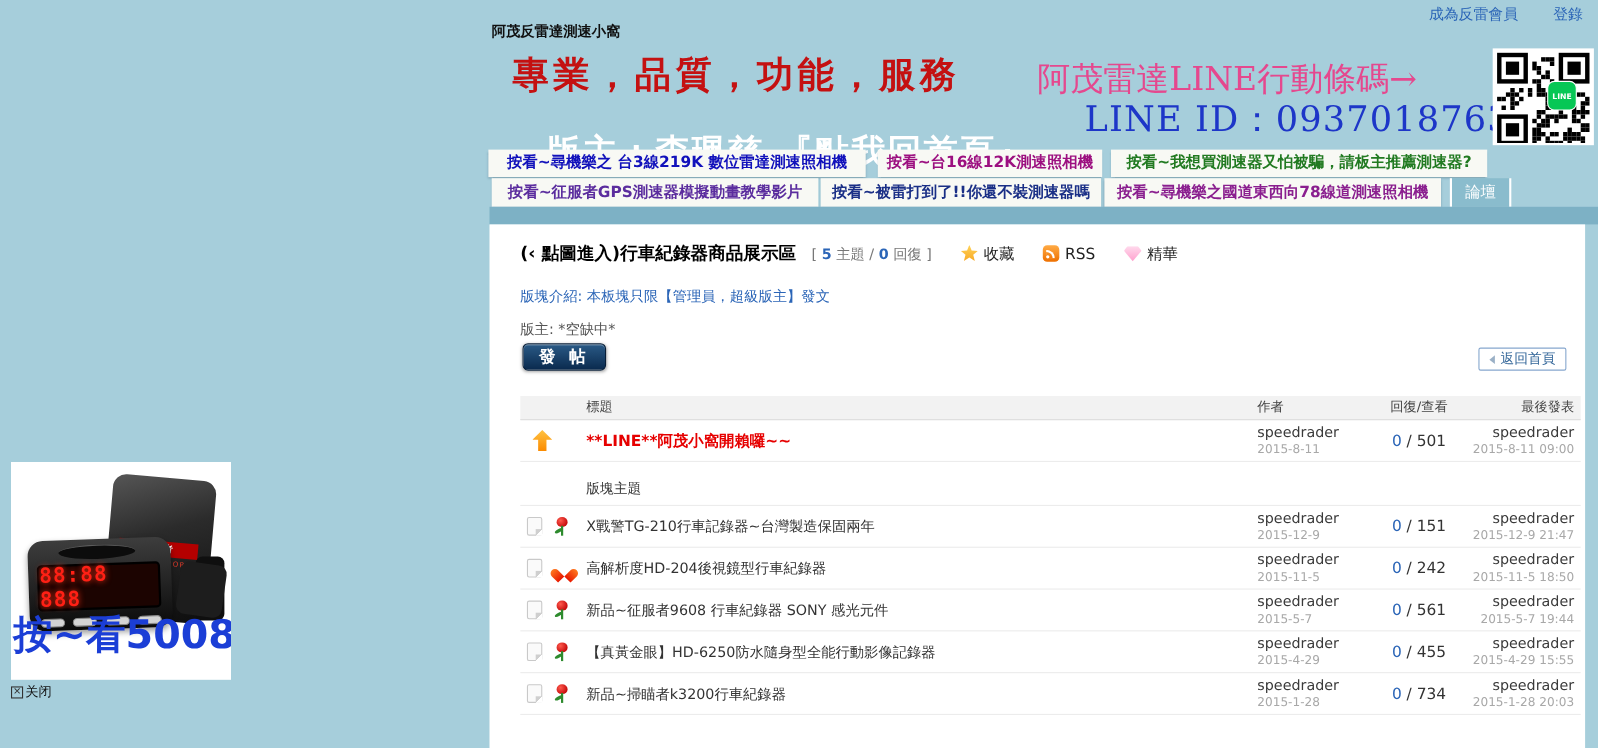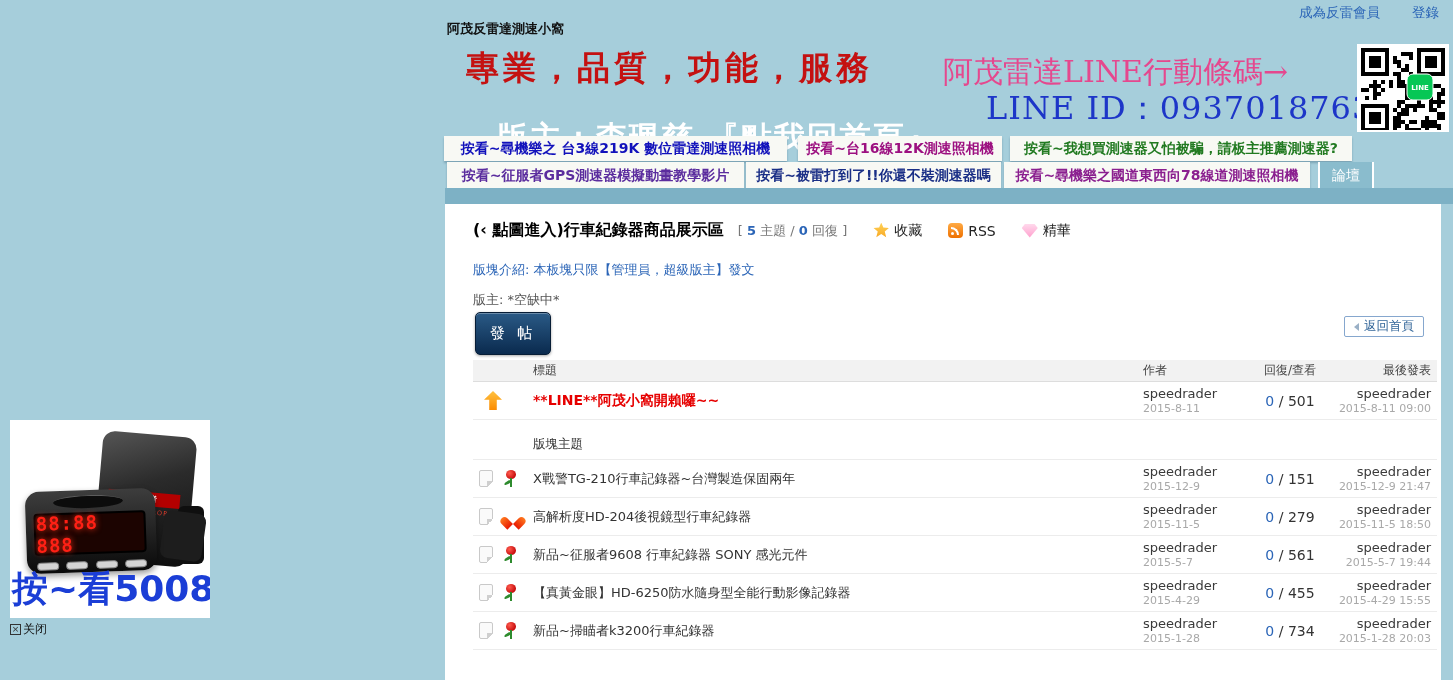--- a/index.html
+++ b/index.html
@@ -41,21 +41,21 @@
 
   .forum-head { position:absolute; left:28px; top:16px; display:flex; align-items:center; font-size:16px; }
   .forum-head .title { font-weight:bold; color:#000; }
   .stats { margin-left:14px; font-size:13px; color:#777; }
   .stats b { color:#2b65b7; font-weight:bold; }
   .action { display:flex; align-items:center; gap:5px; margin-left:26px; font-size:14px; color:#222; cursor:pointer; }
 
   .intro { position:absolute; left:28px; top:57px; font-size:13px; color:#2b65b7; }
   .mod   { position:absolute; left:28px; top:87px; font-size:13px; color:#555; }
 
-  .post-btn { position:absolute; left:30px; top:108px; padding:11px 14px; font-size:15px; font-weight:normal;
+  .post-btn { position:absolute; left:30px; top:108px; padding:2px 14px; font-size:15px; font-weight:bold;
               letter-spacing:4px; color:#fff; background:linear-gradient(#2a5a86,#0a2a4e);
               border:1px solid #071d36; border-radius:5px; cursor:pointer;
               box-shadow:inset 0 1px 0 rgba(255,255,255,.3), 0 1px 3px rgba(0,0,0,.35); }
   .back-btn { position:absolute; left:899px; top:112px; width:80px; height:21px; background:#fff;
               border:1px solid #86a7ce; border-radius:2px; display:flex; align-items:center; justify-content:center;
               gap:5px; font-size:12.5px; color:#336699; cursor:pointer; }
   .back-arrow { width:0; height:0; border-top:4px solid transparent; border-bottom:4px solid transparent; border-right:5px solid #9ab0c6; }
 
   
   .ttable { position:absolute; left:28px; top:156px; width:964px; }
@@ -124,21 +124,21 @@
   .front-device { position:absolute; left:16px; top:70px; width:130px; height:82px; border-radius:14px;
                   background:linear-gradient(#3d3d3d,#0a0a0a); transform:rotate(-2deg);
                   box-shadow:0 3px 6px rgba(0,0,0,.4); }
   .notch { position:absolute; left:28px; top:5px; width:70px; height:13px; background:#0c0c0c; border-radius:50%; border-top:1px solid #5c5c5c; }
   .led { position:absolute; left:8px; top:22px; width:112px; height:42px; background:#1c0401; border:2px solid #000; border-radius:4px;
          display:flex; align-items:center; justify-content:center;
          font-family:"DejaVu Sans Mono","Liberation Mono",monospace; font-weight:bold; font-size:19px; color:#ff2015;
          text-shadow:0 0 6px rgba(255,50,25,.95); letter-spacing:1px; }
   .dev-btns { position:absolute; left:10px; right:10px; bottom:3px; display:flex; justify-content:space-between; }
   .dev-btns span { width:22px; height:8px; background:#d4d4d4; border:1px solid #8a8a8a; border-radius:4px; }
-  .ad-caption { position:absolute; left:2px; bottom:4px; font-size:36px; font-weight:bold; color:#1b3ed6; white-space:nowrap; }
+  .ad-caption { position:absolute; left:2px; bottom:16px; font-size:36px; font-weight:bold; color:#1b3ed6; white-space:nowrap; }
   .ad-close { margin-top:3px; display:flex; align-items:center; gap:2px; font-size:12px; color:#111; cursor:pointer; }
   .close-box { display:inline-block; width:11px; height:11px; border:1px solid #333; font-size:9px; line-height:9px; text-align:center; color:#333; }
 </style>
 </head>
 <body>
 
 <div class="page">
 
   <div class="topbar">
     <a>成為反雷會員</a>
@@ -373,21 +373,21 @@
       <div class="t-row">
         <div class="c-icons">
             <span class="icon-page"></span>
             <span class="icon-heart"></span>
           </div>
         <div class="c-title">高解析度HD-204後視鏡型行車紀錄器</div>
         <div class="c-author">
             <div class="a-name">speedrader</div>
             <div class="a-date">2015-11-5</div>
           </div>
-        <div class="c-replies"><b>0</b><span> / </span><span>279</span></div>
+        <div class="c-replies"><b>0</b><span> / </span><span>242</span></div>
         <div class="c-last">
             <div class="a-name">speedrader</div>
             <div class="a-date">2015-11-5 18:50</div>
           </div>
       </div>
 
       <div class="t-row">
         <div class="c-icons">
             <span class="icon-page"></span>
             <span class="icon-rose">

